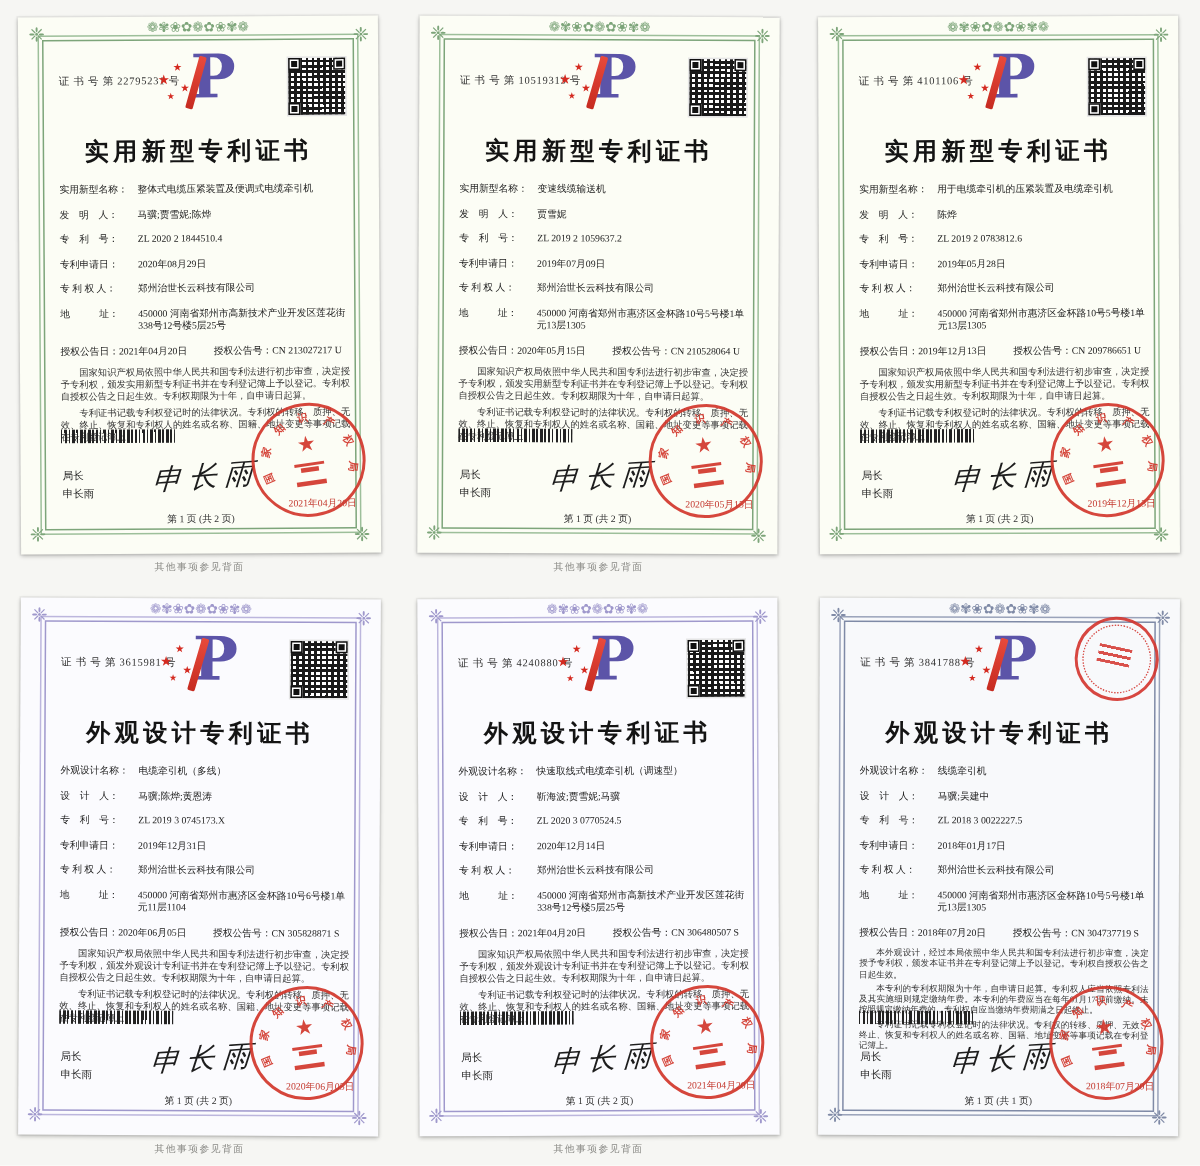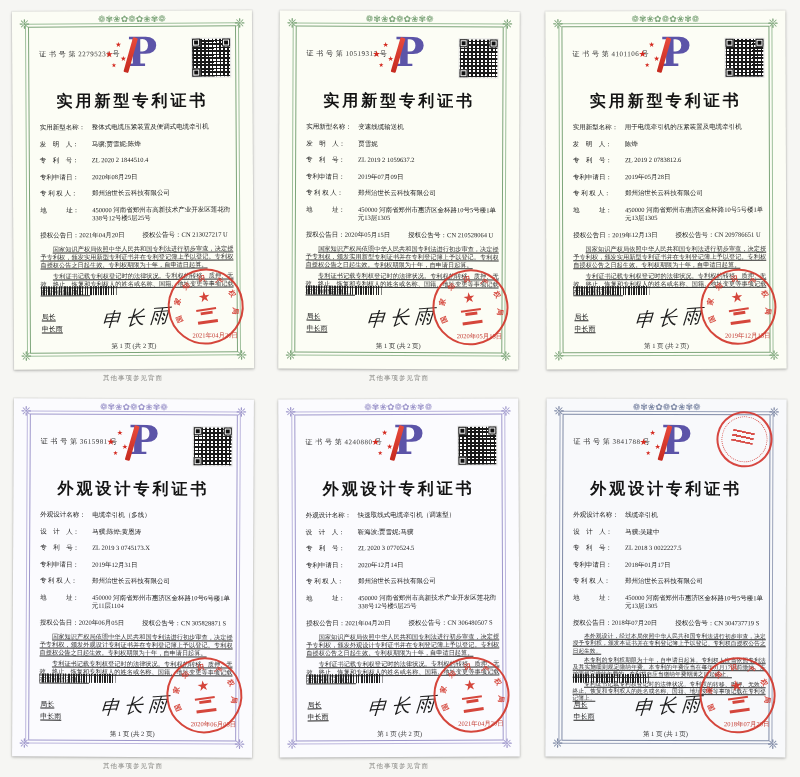--- a/index.html
+++ b/index.html
@@ -64,26 +64,26 @@
          letter-spacing:3px;color:#141414;}
 
   .content{position:absolute;top:112px;left:27px;right:20px;font-size:6.5px;color:#222;}
   .f-row{margin-bottom:8px;line-height:8.5px;}
   .f-label{display:inline-block;width:52px;vertical-align:top;white-space:nowrap;color:#222;}
   .f-value{display:inline-block;width:calc(100% - 54px);vertical-align:top;}
   .grant-row{display:flex;line-height:8.5px;margin-bottom:2px;}
   .grant-left{flex:1 1 auto;}
   .grant-right{flex:0 0 47%;}
   .body-text{margin-top:6px;}
-  .para{margin:0 0 2px 0;font-size:6.2px;line-height:8.2px;text-align:justify;text-indent:2em;color:#333;text-decoration:underline;}
+  .para{margin:0 0 2px 0;font-size:6.2px;line-height:8.2px;text-align:justify;text-indent:2em;color:#333;}
   .theme-blue .para{font-size:5.7px;line-height:7.3px;}
 
   .barcode{position:absolute;left:27px;bottom:74px;width:76px;height:9px;
       background:repeating-linear-gradient(90deg,#222 0 1px,transparent 1px 2.4px,#222 2.4px 4.2px,transparent 4.2px 5.2px);}
-  .sig-block{position:absolute;left:28px;bottom:34px;font-size:7px;line-height:12px;color:#222;text-decoration:underline;}
+  .sig-block{position:absolute;left:28px;bottom:34px;font-size:7px;line-height:12px;color:#222;}
   .signature{position:absolute;left:88px;bottom:38px;font-size:19px;letter-spacing:5px;color:#1d1d1d;
       font-family:"DejaVu Serif",serif;font-style:italic;transform:rotate(-4deg) skewX(-8deg);}
 
   .seal{position:absolute;right:10px;bottom:24px;width:76px;height:76px;transform:rotate(-8deg);opacity:.92;}
   .seal-circle{position:absolute;inset:0;border:2.5px solid #d2372c;border-radius:50%;}
   .seal-ring{position:absolute;inset:0;}
   .seal-ring span{position:absolute;left:50%;top:50%;font-size:7px;color:#d2372c;font-weight:bold;
       margin-left:-3.5px;margin-top:-4px;}
   .seal-star{position:absolute;top:21px;left:50%;transform:translateX(-50%);color:#d2372c;font-size:14px;
       line-height:14px;font-family:"DejaVu Sans",sans-serif;}

